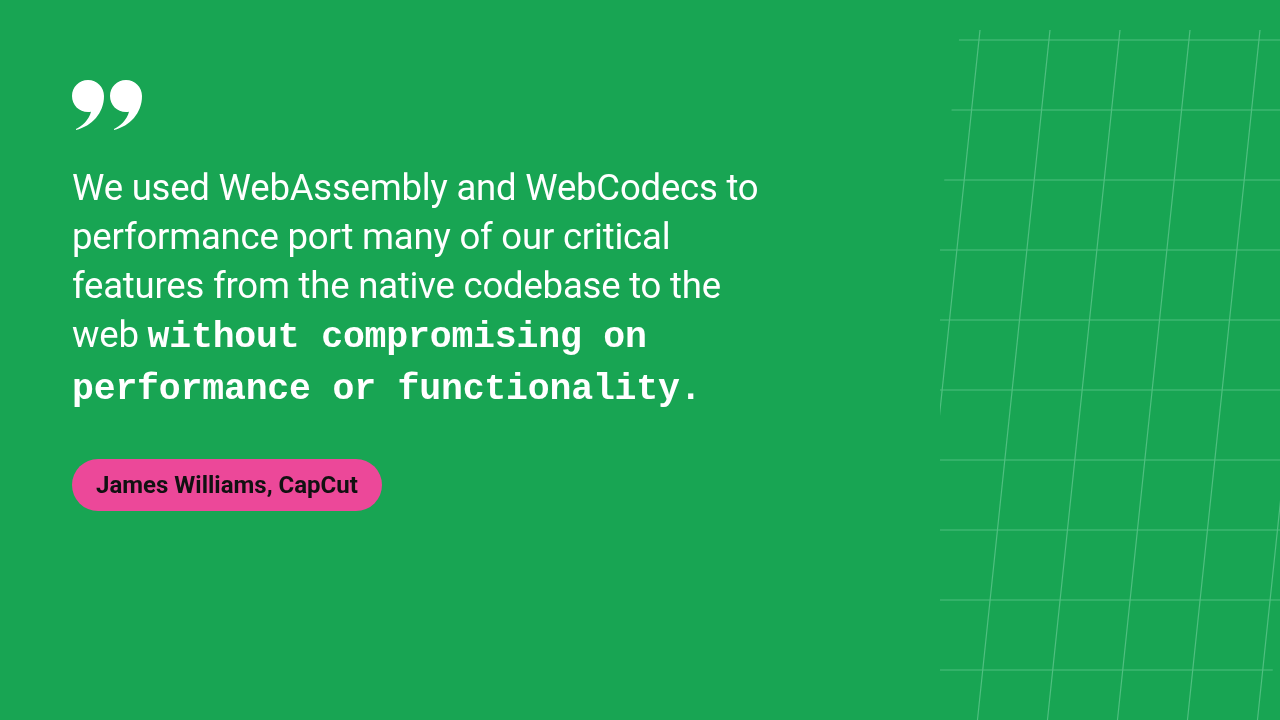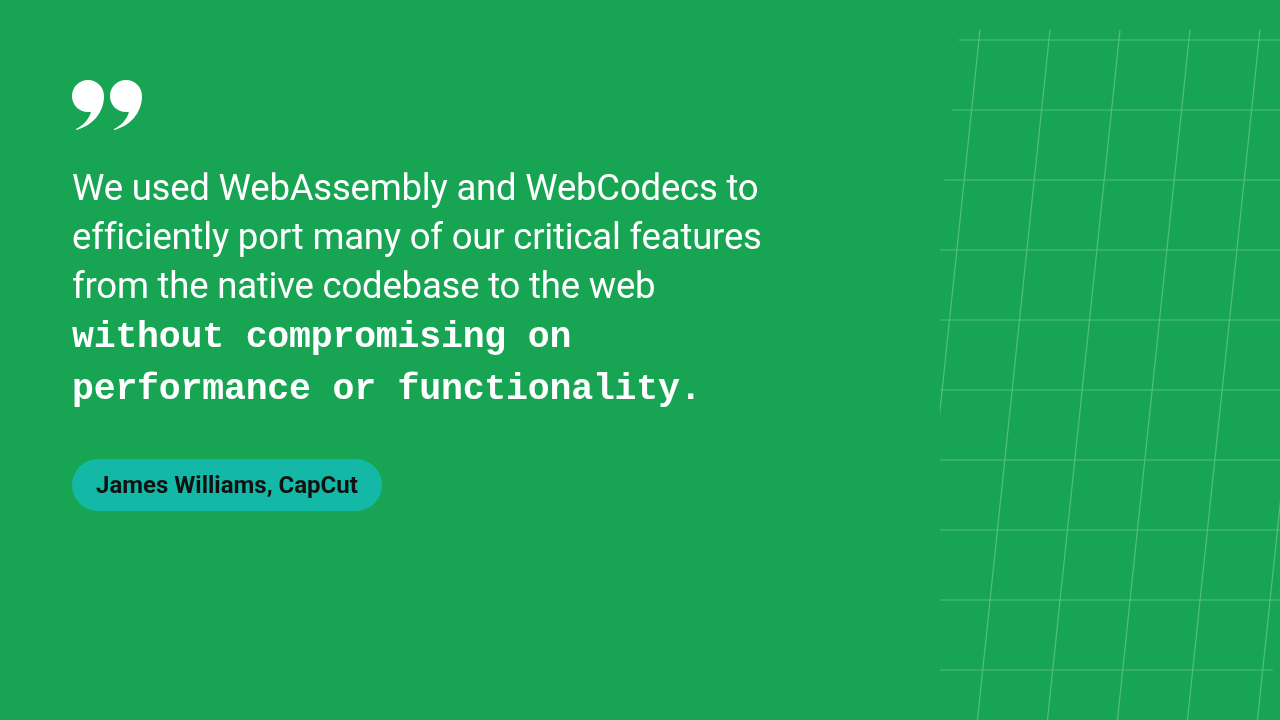--- a/index.html
+++ b/index.html
@@ -36,21 +36,21 @@
     .quote-text {
       color: #ffffff;
       font-size: 36.5px;
       line-height: 1.34;
       font-weight: 400;
       letter-spacing: -0.2px;
     }
     .quote-text .bold { font-weight: 700; font-family: Liberation Mono, monospace; }
     .attribution {
       display: inline-block;
-      background: #14b8a6;
+      background: #ec4899;
       color: #111111;
       font-weight: 700;
       font-size: 24px;
       padding: 12px 24px 12px 24px;
       border-radius: 999px;
       margin-top: 44px;
     }
   </style>
 </head>
 <body>
@@ -80,15 +80,15 @@
   </svg>
 </div>
 
 <div class="content">
   <div class="quote-mark">
     <svg width="72" height="50" viewBox="0 0 72 50" fill="#ffffff">
       <path d="M 16 0 C 7 0 0 7 0 16 C 0 25 7 32 16 32 C 17 32 18 32 19 31.7 C 17 40 10 46 4 49 L 4 50 C 20 46 32 33 32 16 C 32 7 25 0 16 0 Z"></path>
       <path d="M 54 0 C 45 0 38 7 38 16 C 38 25 45 32 54 32 C 55 32 56 32 57 31.7 C 55 40 48 46 42 49 L 42 50 C 58 46 70 33 70 16 C 70 7 63 0 54 0 Z"></path>
     </svg>
   </div>
-  <p class="quote-text"><span>We used WebAssembly and WebCodecs to efficiently port many of our critical features from the native codebase to the web </span><span class="bold">without compromising on performance or functionality.</span></p>
+  <p class="quote-text"><span>We used WebAssembly and WebCodecs to performance port many of our critical features from the native codebase to the web </span><span class="bold">without compromising on performance or functionality.</span></p>
   <div class="attribution">James Williams, CapCut</div>
 </div>
 
 </body></html>

